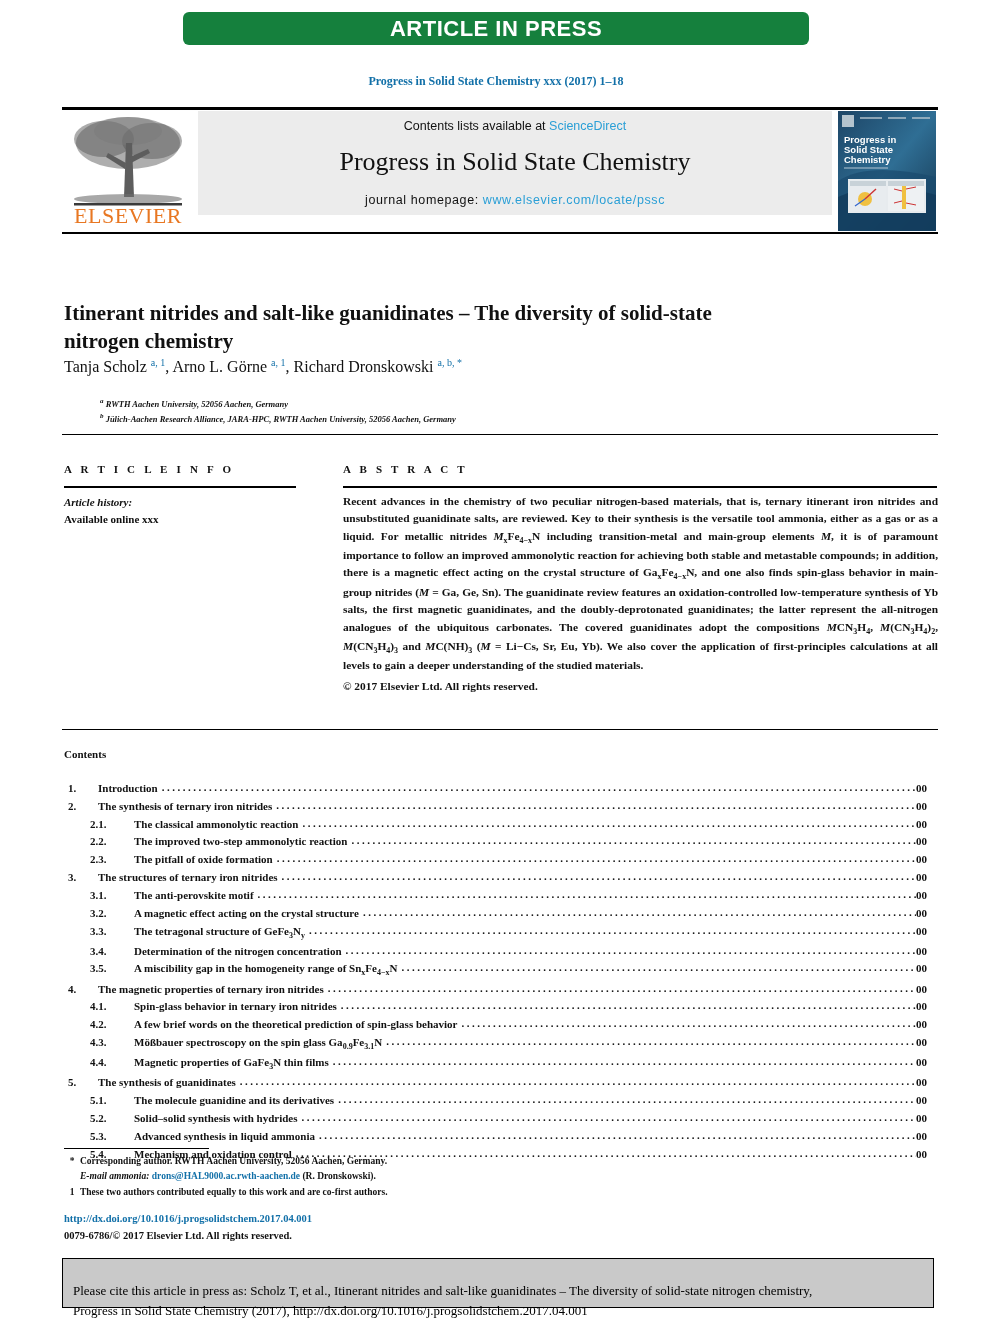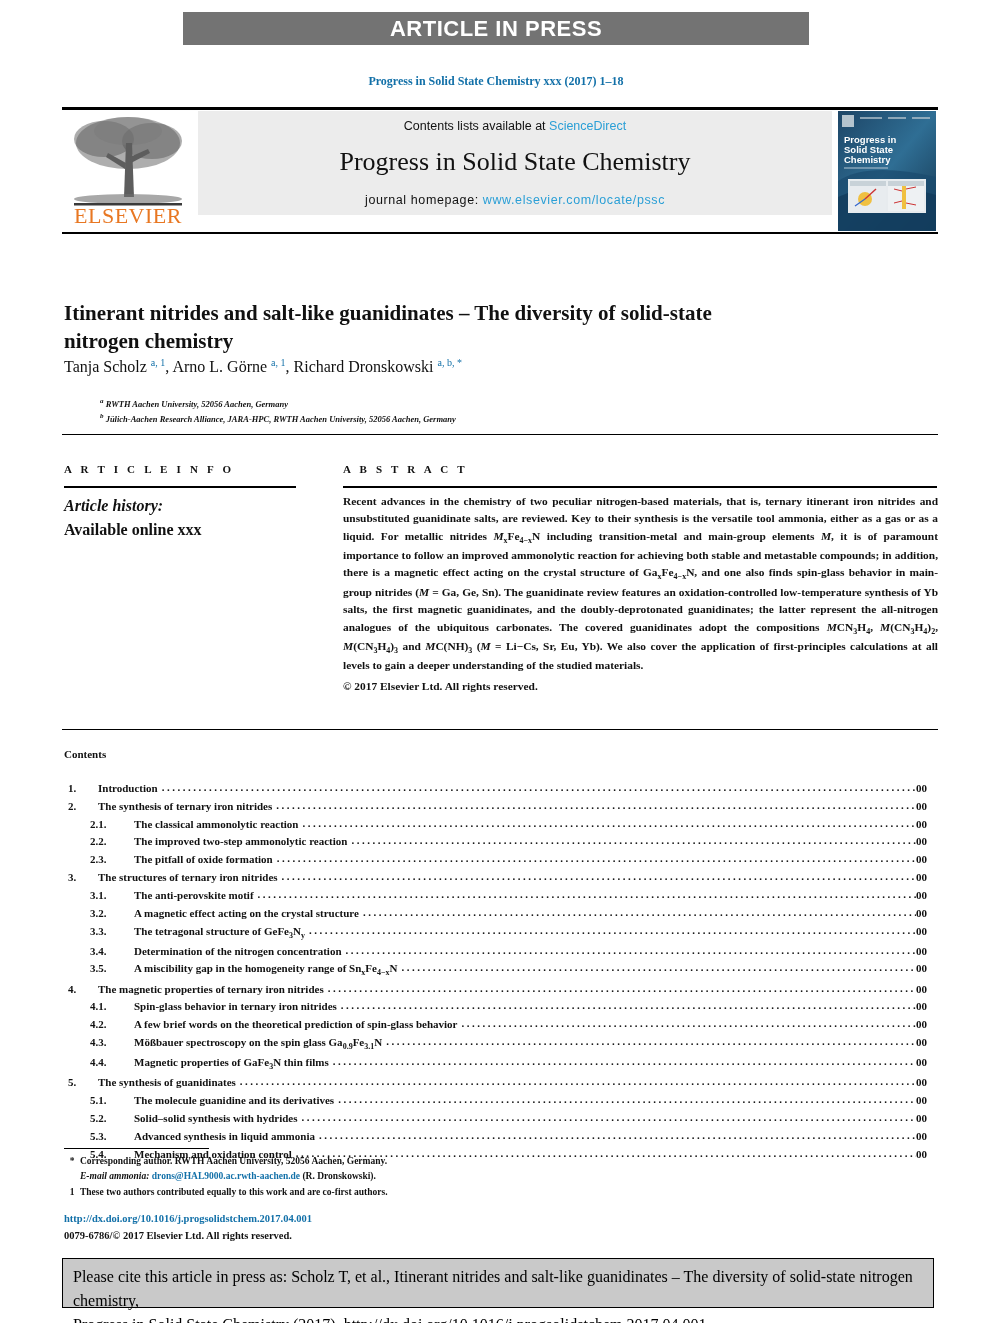--- a/index.html
+++ b/index.html
@@ -16,24 +16,25 @@
     overflow: hidden;
   }
 
   
   .aip-banner {
     position: absolute;
     left: 183px;
     top: 12px;
     width: 626px;
     height: 33px;
-    background: #737373;
+    background: #15803d;
     display: flex;
     align-items: center;
     justify-content: center;
+    border-radius: 6px;
   }
   .aip-banner-text {
     font-family: "Liberation Sans", "DejaVu Sans", sans-serif;
     font-weight: bold;
     font-size: 22px;
     letter-spacing: 0.5px;
     color: #ffffff;
   }
 
   
@@ -190,21 +191,21 @@
     background: #000;
   }
   #info-rule { left: 64px; top: 486px; width: 232px; }
   #abs-rule  { left: 343px; top: 486px; width: 594px; }
 
   .info-body {
     position: absolute;
     left: 64px;
     top: 494px;
     width: 240px;
-    font-size: 16px;
+    font-size: 11px;
     font-weight: bold;
     line-height: 1.5;
     color: #111;
   }
   .info-body .hist { font-style: italic; }
 
   .abstract {
     position: absolute;
     left: 343px;
     top: 493px;
@@ -293,23 +294,23 @@
 
   
   .cite-box {
     position: absolute;
     left: 62px;
     top: 1258px;
     width: 872px;
     height: 50px;
     border: 1px solid #000;
     background: #c9c9c9;
-    padding: 6px 10px 0 10px;
+    padding: 22px 10px 0 10px;
     box-sizing: border-box;
-    font-size: 16px;
+    font-size: 13px;
     line-height: 1.5;
     color: #000;
   }
 </style>
 </head>
 <body>
 
 <div class="aip-banner">
   <span class="aip-banner-text">ARTICLE IN PRESS</span>
 </div>

